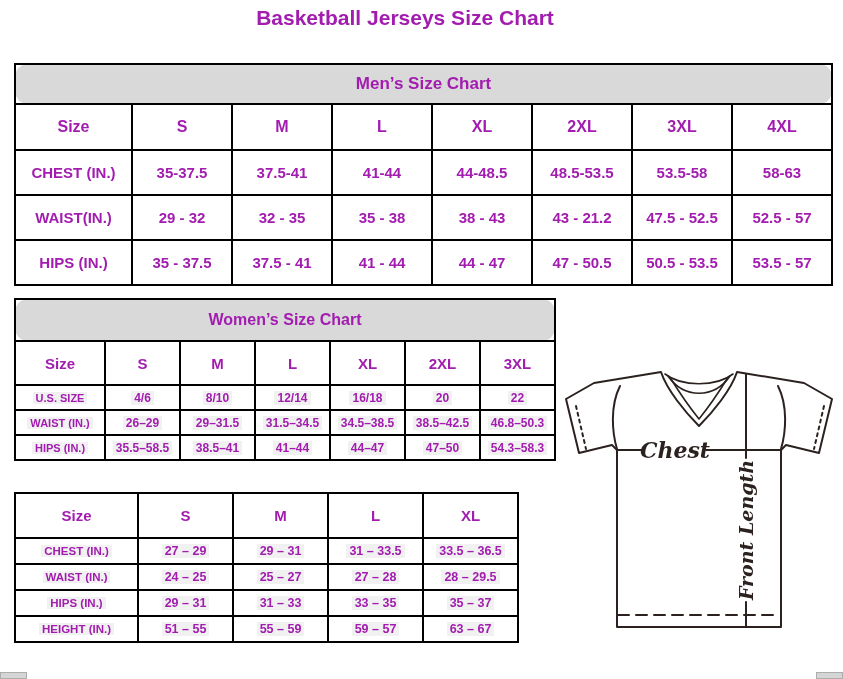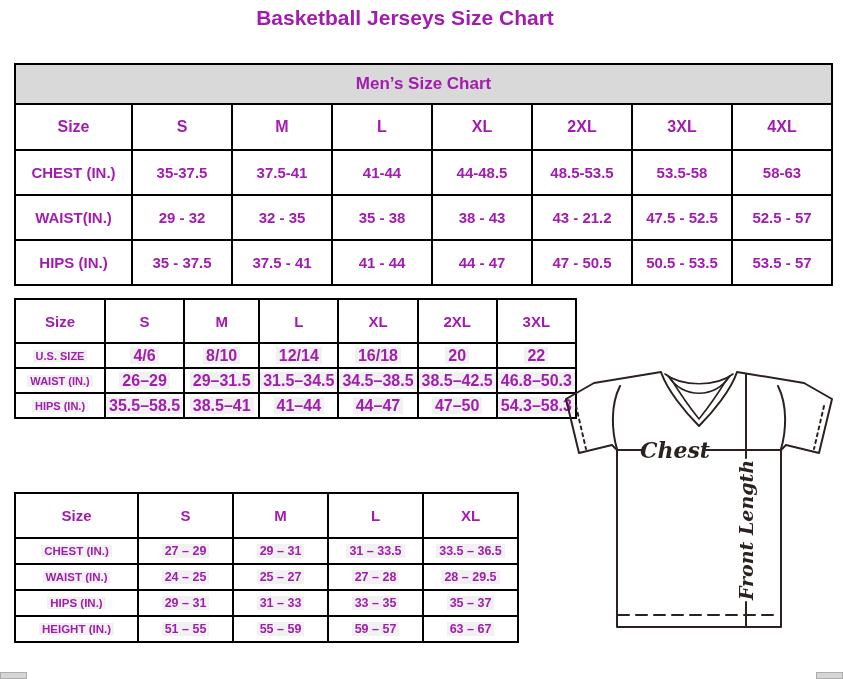--- a/index.html
+++ b/index.html
@@ -2,32 +2,32 @@
 <html><head>
 <meta charset="utf-8">
 <style>
   html,body{margin:0;padding:0;background:#fff;}
   #screen{position:relative;width:843px;height:679px;background:#fff;overflow:hidden;
           font-family:"Liberation Sans",sans-serif;color:#a21caf;}
   .page-title{position:absolute;left:0;top:6px;width:810px;text-align:center;
               font-size:21px;font-weight:bold;letter-spacing:0px;}
   table.sz{border-collapse:collapse;table-layout:fixed;font-weight:bold;}
   table.sz td{border:2px solid #000;text-align:center;vertical-align:middle;padding:0;overflow:hidden;}
-  tr.cap td{background:#d9d9d9;}
+  tr.cap td{background:#d9d9d9;border-radius:13px;}
   
   .mens{position:absolute;left:14px;top:63px;}
   .mens tr.cap td{height:38px;font-size:17px;}
   .mens tr.hdr td{height:44px;font-size:16px;}
   .mens tr.row td{height:43px;font-size:15px;}
   
   .womens{position:absolute;left:14px;top:298px;}
   .womens td{border-width:1.5px;}
   .womens tr.cap td{height:40px;font-size:16px;}
   .womens tr.hdr td{height:42px;font-size:15px;}
-  .womens tr.row td{height:23px;font-size:16px;}
+  .womens tr.row td{height:23px;font-size:12px;}
   .womens tr.row td.lbl{font-size:11px;}
   
   .youth{position:absolute;left:14px;top:492px;}
   .youth tr.cap td{height:40px;font-size:16px;}
   .youth tr.hdr td{height:43px;font-size:15px;}
   .youth tr.row td{height:24px;font-size:12.5px;}
   .youth tr.row td.lbl{font-size:11.5px;}
   .hl{background:#f1f1f1;padding:0 3px;white-space:nowrap;text-align:right;}
   
   .jersey{position:absolute;left:556px;top:362px;width:288px;height:300px;}
@@ -106,20 +106,23 @@
     <colgroup>
         <col style="width:90px">
         <col style="width:75px">
         <col style="width:75px">
         <col style="width:75px">
         <col style="width:75px">
         <col style="width:75px">
         <col style="width:75px">
       </colgroup>
     <tbody>
+        <tr class="cap">
+      <td colspan="7"><span>Women’s Size Chart</span></td>
+    </tr>
     <tr class="hdr">
       <td><span>Size</span></td>
       <td><span>S</span></td>
       <td><span>M</span></td>
       <td><span>L</span></td>
       <td><span>XL</span></td>
       <td><span>2XL</span></td>
       <td><span>3XL</span></td>
     </tr>
     <tr class="row">

